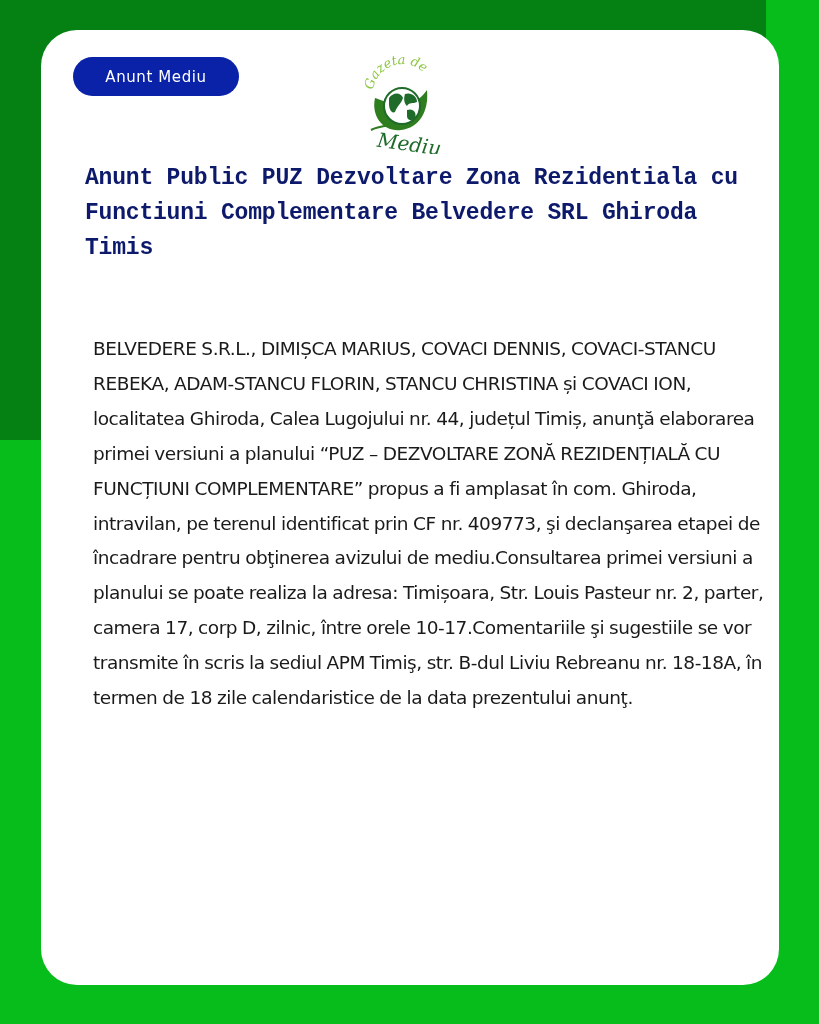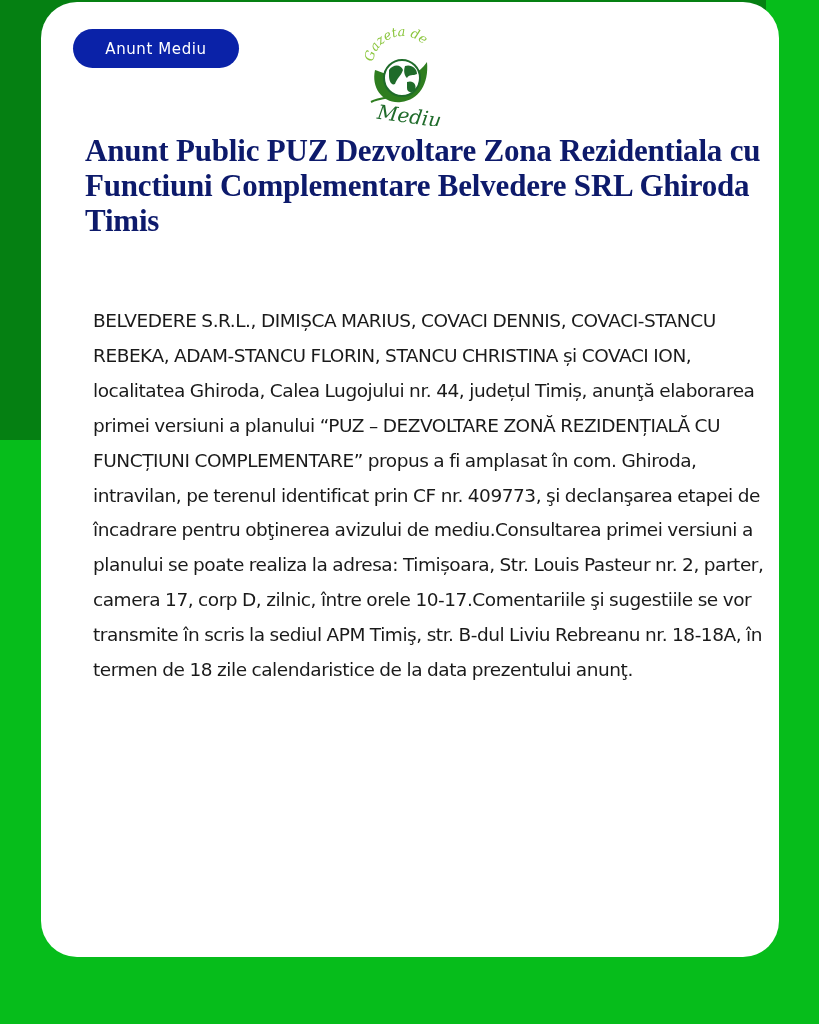--- a/index.html
+++ b/index.html
@@ -18,21 +18,21 @@
       position: absolute;
       left: 0;
       top: 0;
       width: 766px;
       height: 440px;
       background: #058012;
     }
     .card {
       position: absolute;
       left: 41px;
-      top: 2px;
+      top: 30px;
       width: 738px;
       height: 955px;
       background: #ffffff;
       border-radius: 36px;
     }
     .badge {
       position: absolute;
       left: 32px;
       top: 27px;
       width: 166px;
@@ -55,23 +55,23 @@
       width: 90px;
       height: 100px;
     }
     .title {
       position: absolute;
       left: 44px;
       top: 131px;
       width: 680px;
       margin: 0;
       color: #0d1a6b;
-      font-family: Liberation Serif, serif;
+      font-family: Liberation Mono, monospace;
       font-weight: bold;
-      font-size: 31px;
+      font-size: 23px;
       line-height: 35px;
       letter-spacing: -0.2px;
     }
     .body-text {
       position: absolute;
       left: 44px;
       top: 294px;
       width: 672px;
       margin: 8px;
       color: #1a1a1a;

